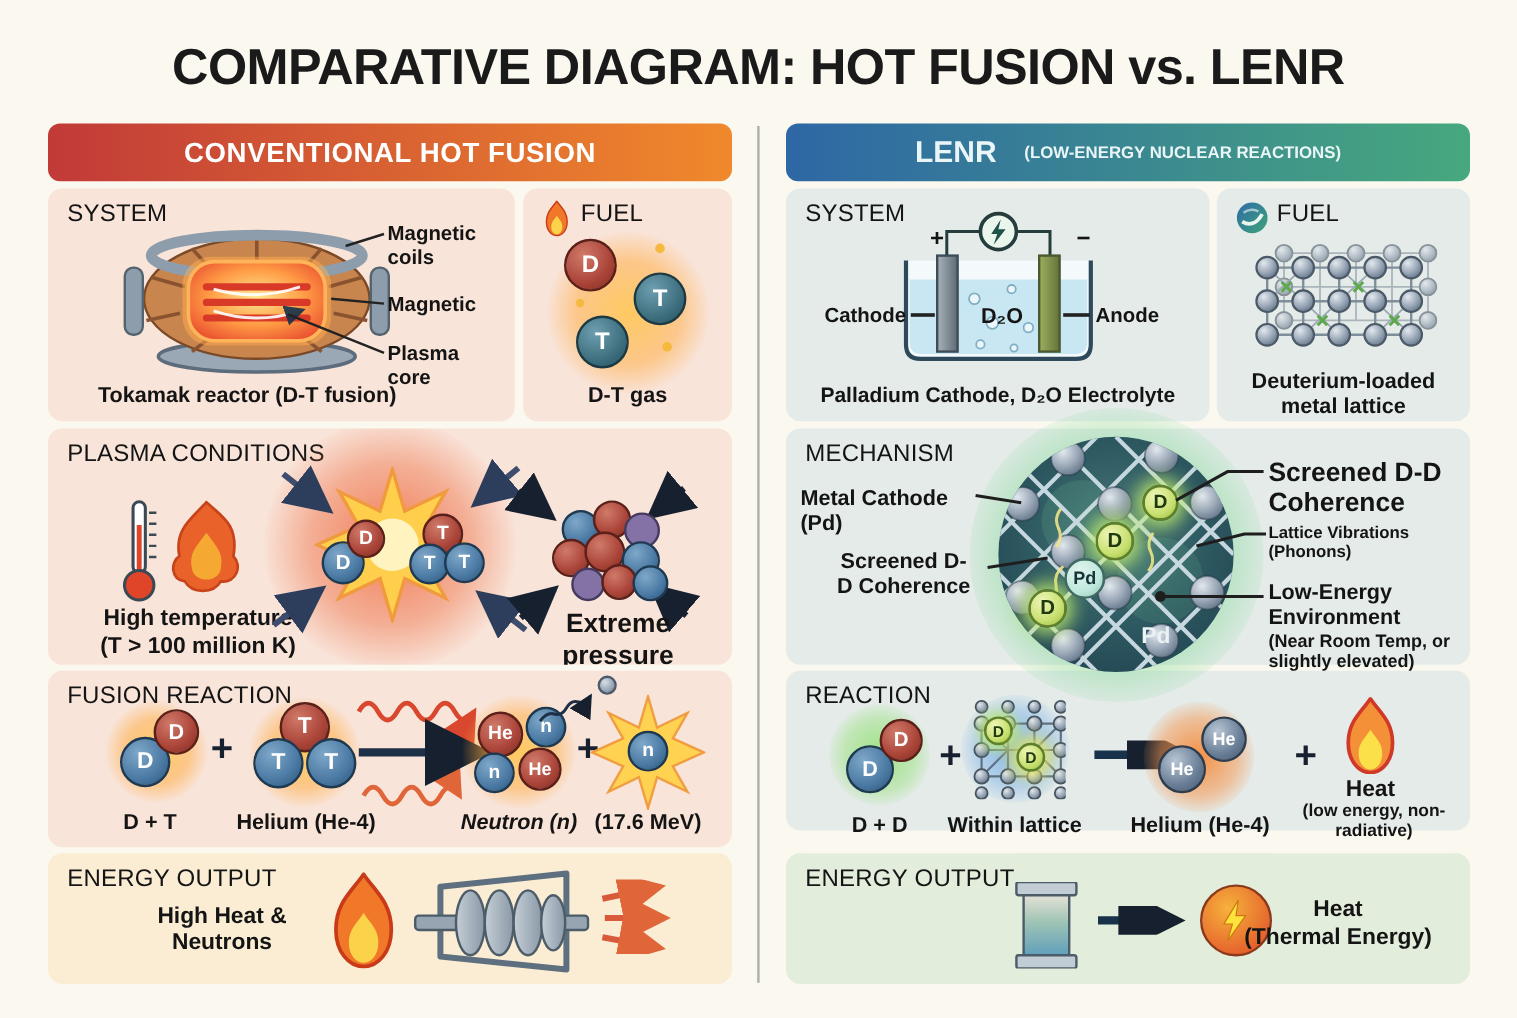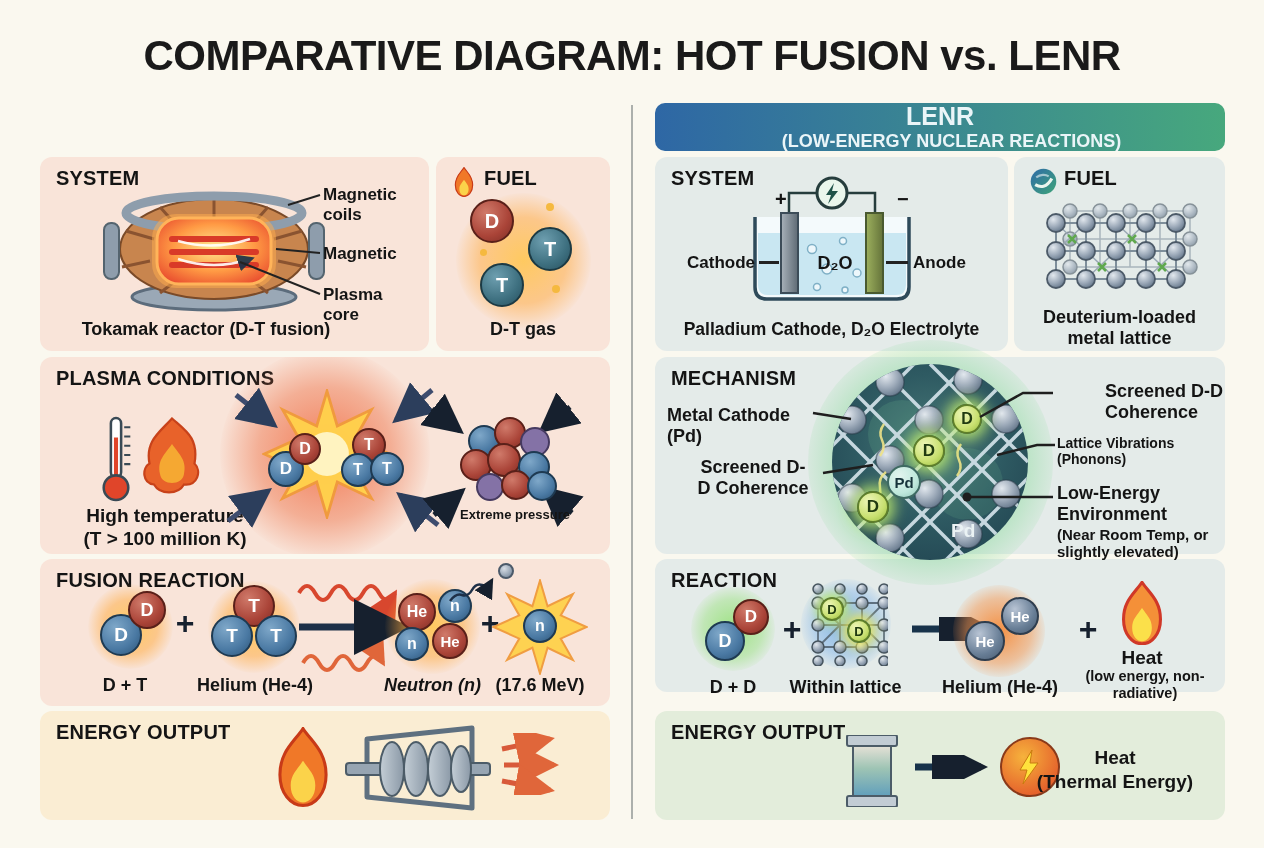--- a/index.html
+++ b/index.html
@@ -1,27 +1,27 @@
 <!DOCTYPE html>
 <html><head>
 <meta charset="utf-8">
 <style>
   html,body{margin:0;padding:0;background:#FAF8EF;font-family:"Liberation Sans",sans-serif;}
   .stage{position:relative;width:1264px;height:848px;background:#FAF8EF;overflow:hidden;}
   .abs{position:absolute;}
   .title{position:absolute;top:32px;left:0;width:100%;text-align:center;font-size:42px;font-weight:bold;color:#1a1a1a;letter-spacing:-0.5px;}
   .hdr{position:absolute;top:103px;height:48px;border-radius:10px;display:flex;align-items:center;justify-content:center;color:#fff;font-weight:bold;}
   .hdr-hot{left:40px;width:570px;background:linear-gradient(90deg,#C13A38,#F0892C);font-size:23px;letter-spacing:.5px;}
-  .hdr-lenr{left:655px;width:570px;background:linear-gradient(90deg,#2E67A5,#47A87D);color:#EAF5F8;flex-direction:column;}
+  .hdr-lenr{left:655px;width:570px;background:linear-gradient(90deg,#2E67A5,#47A87D);color:#EAF5F8;}
   .panel{position:absolute;border-radius:12px;}
   .hot-bg{background:#F9E4D9;}
   .hot-energy-bg{background:#FAEDD3;}
   .lenr-bg{background:#E4EBE9;}
   .lenr-energy-bg{background:#E3EDDB;}
-  .ph{position:absolute;left:16px;top:10px;font-size:20px;font-weight:bold;color:#141414;letter-spacing:.2px;}
+  .ph{position:absolute;left:16px;top:10px;font-size:20px;font-weight:normal;color:#141414;letter-spacing:.2px;}
   .cap{position:absolute;text-align:center;font-weight:bold;color:#141414;font-size:18px;line-height:1.18;}
   .lbl{position:absolute;font-weight:bold;color:#141414;font-size:17px;line-height:1.15;}
   .plus{position:absolute;font-size:32px;font-weight:bold;color:#16202E;text-align:center;}
   .divider{position:absolute;left:631px;top:105px;width:2px;height:714px;background:#ACB0AC;}
   .particle{position:absolute;border-radius:50%;display:flex;align-items:center;justify-content:center;color:#fff;font-weight:bold;box-sizing:border-box;}
   .p-blue{background:radial-gradient(circle at 35% 30%,#7FA8C9,#4A79A3 60%,#2E5578);border:2px solid #1E3A52;}
   .p-red{background:radial-gradient(circle at 35% 30%,#D07A6A,#AA4438 60%,#7E2E26);border:2px solid #5A2019;}
   .p-teal{background:radial-gradient(circle at 35% 30%,#6E9FB0,#3E7080 60%,#27505E);border:2px solid #1C3A44;}
   .p-slate{background:radial-gradient(circle at 35% 30%,#B8C4D4,#687E96 60%,#47596E);border:2px solid #2E3D4E;}
   .p-gray{background:radial-gradient(circle at 35% 30%,#D8DEE6,#97A5B5 60%,#6E7E92);border:2px solid #4C5A6A;}
@@ -90,23 +90,24 @@
         <stop offset="100%" stop-color="#3EA478"></stop>
   </linearGradient>
 </defs>
 </svg>
 
 <div class="stage">
 
   <div class="title">COMPARATIVE DIAGRAM: HOT FUSION vs. LENR</div>
   <div class="divider"></div>
 
+  <div class="hdr hdr-hot">CONVENTIONAL HOT FUSION</div>
   <div class="hdr hdr-lenr">
     <span style="font-size:25px;">LENR</span>
-    <span style="font-size:18px;margin-left:23px;">(LOW-ENERGY NUCLEAR REACTIONS)</span>
+    <span style="font-size:14px;margin-left:23px;">(LOW-ENERGY NUCLEAR REACTIONS)</span>
   </div>
 
   <div class="panel hot-bg" style="left:40px;top:157px;width:389px;height:194px;">
     <div class="ph">SYSTEM</div>
     <svg class="abs" style="left:58px;top:30px;" width="232" height="128" viewBox="0 0 232 128">
       <ellipse cx="116" cy="110" rx="82" ry="13" fill="#9AA8B6" stroke="#5C6C7C" stroke-width="3"></ellipse>
       <ellipse cx="116" cy="62" rx="94" ry="50" fill="#C8854E" stroke="#7A4A28" stroke-width="2"></ellipse>
       <g stroke="#8A5330" stroke-width="3">
         <line x1="116" y1="12" x2="116" y2="30"></line>
           <line x1="62" y1="20" x2="78" y2="38"></line>
@@ -209,21 +210,21 @@
 
     <div class="particle p-blue" style="left:428px;top:68px;width:32px;height:32px;"></div>
     <div class="particle p-red" style="left:454px;top:60px;width:32px;height:32px;"></div>
     <div class="particle p-purple" style="left:480px;top:70px;width:30px;height:30px;"></div>
     <div class="particle p-red" style="left:420px;top:92px;width:32px;height:32px;"></div>
     <div class="particle p-red" style="left:447px;top:86px;width:34px;height:34px;"></div>
     <div class="particle p-blue" style="left:478px;top:94px;width:32px;height:32px;"></div>
     <div class="particle p-purple" style="left:436px;top:116px;width:28px;height:28px;"></div>
     <div class="particle p-red" style="left:461px;top:113px;width:30px;height:30px;"></div>
     <div class="particle p-blue" style="left:487px;top:114px;width:30px;height:30px;"></div>
-    <div class="cap" style="left:385px;width:180px;top:150px;font-size:13px;">Extreme pressure</div>
+    <div class="cap" style="left:385px;width:180px;top:150px;font-size:22px;">Extreme pressure</div>
   </div>
 
   <div class="panel hot-bg" style="left:40px;top:559px;width:570px;height:147px;">
     <div class="ph">FUSION REACTION</div>
     <div class="glow glow-orange" style="left:48px;top:25px;width:85px;height:85px;"></div>
     <div class="particle p-blue" style="left:60px;top:55px;width:42px;height:42px;font-size:19px;">D</div>
     <div class="particle p-red" style="left:88px;top:32px;width:38px;height:38px;font-size:18px;">D</div>
     <div class="cap" style="left:35px;width:100px;top:116px;">D + T</div>
     <div class="plus" style="left:130px;top:46px;width:30px;">+</div>
 
@@ -253,20 +254,21 @@
 
     <svg class="abs" style="left:452px;top:20px;" width="96" height="96" viewBox="0 0 95 95">
       <polygon points="47.5,1.5 55,27 80,15 68,36 93.5,47.5 68,59 80,80 55,68 47.5,93.5 40,68 15,80 27,59 1.5,47.5 27,36 15,15 40,27" fill="#FFD24A" stroke="#F09A3A" stroke-width="2" opacity="0.95"></polygon>
     </svg>
     <div class="particle p-blue" style="left:483px;top:50px;width:34px;height:34px;font-size:16px;">n</div>
     <div class="cap" style="left:435px;width:130px;top:116px;">(17.6 MeV)</div>
   </div>
 
   <div class="panel hot-energy-bg" style="left:40px;top:711px;width:570px;height:109px;">
     <div class="ph">ENERGY OUTPUT</div>
+    <div class="cap" style="left:70px;width:150px;top:42px;font-size:19px;">High Heat &amp; Neutrons</div>
     <svg class="abs" style="left:232px;top:16px;" width="62" height="80" viewBox="0 0 40 52">
       <path d="M20,1 C26,10 35,16 35,31 C35,43 28,51 20,51 C12,51 5,43 5,31 C5,16 14,10 20,1 Z" fill="#F07828" stroke="#C83A18" stroke-width="2"></path>
       <path d="M20,22 C24,28 28,31 28,38 C28,45 24,49 20,49 C16,49 12,45 12,38 C12,31 16,28 20,22 Z" fill="#FBD34A"></path>
     </svg>
     <svg class="abs" style="left:302px;top:12px;" width="152" height="90" viewBox="0 0 152 90">
       <polygon points="25,16 130,5 130,85 25,74" fill="none" stroke="#5E7080" stroke-width="5" stroke-linejoin="round"></polygon>
       <rect x="4" y="40" width="144" height="12" rx="3" fill="#97A5B2" stroke="#4C5C68" stroke-width="2"></rect>
       <ellipse cx="50" cy="46" rx="12" ry="27" fill="url(#discGrad)" stroke="#4C5C68" stroke-width="2"></ellipse>
       <ellipse cx="74" cy="46" rx="12" ry="27" fill="url(#discGrad)" stroke="#4C5C68" stroke-width="2"></ellipse>
       <ellipse cx="98" cy="46" rx="12" ry="27" fill="url(#discGrad)" stroke="#4C5C68" stroke-width="2"></ellipse>
@@ -442,21 +444,21 @@
         <polyline points="342,98 382,88 400,88"></polyline>
         <line x1="316" y1="140" x2="398" y2="140"></line>
       </g>
       <circle cx="312" cy="140" r="4.5" fill="#1E1E1E"></circle>
     </svg>
     <div class="lbl" style="left:12px;top:48px;width:150px;font-size:18px;">Metal Cathode (Pd)</div>
     <div class="lbl" style="left:28px;top:100px;width:140px;text-align:center;font-size:18px;">
       <div>Screened D-</div>
       <div>D Coherence</div>
     </div>
-    <div class="lbl" style="left:402px;top:24px;width:150px;font-size:18px;z-index:6;margin-left:48px;">Screened D-D Coherence</div>
+    <div class="lbl" style="left:402px;top:24px;width:150px;font-size:22px;z-index:6;">Screened D-D Coherence</div>
     <div class="lbl" style="left:402px;top:78px;width:170px;font-size:14px;z-index:6;">Lattice Vibrations (Phonons)</div>
     <div class="lbl" style="left:402px;top:126px;width:135px;font-size:18px;z-index:6;">Low-Energy Environment</div>
     <div class="lbl" style="left:402px;top:169px;width:168px;font-size:15px;z-index:6;">(Near Room Temp, or slightly elevated)</div>
   </div>
 
   <div class="panel lenr-bg" style="left:655px;top:559px;width:570px;height:133px;">
     <div class="ph">REACTION</div>
     <div class="glow glow-green" style="left:36px;top:28px;width:84px;height:84px;"></div>
     <div class="particle p-blue" style="left:50px;top:62px;width:40px;height:40px;font-size:18px;">D</div>
     <div class="particle p-red" style="left:78px;top:40px;width:36px;height:36px;font-size:17px;">D</div>

